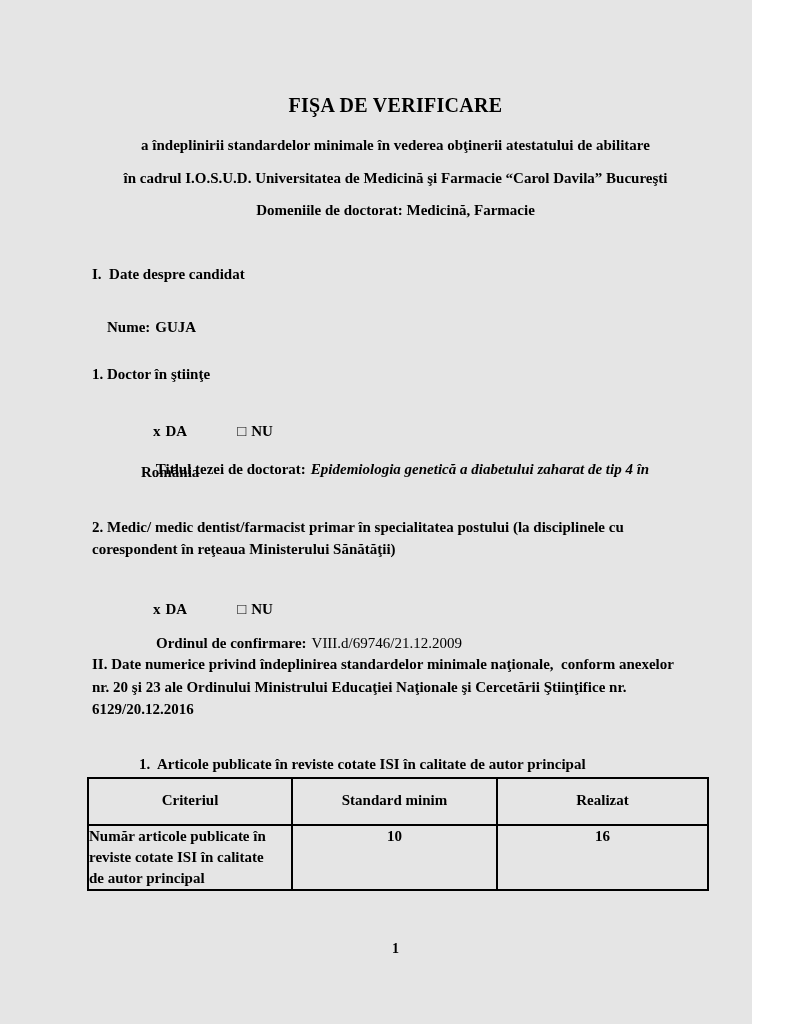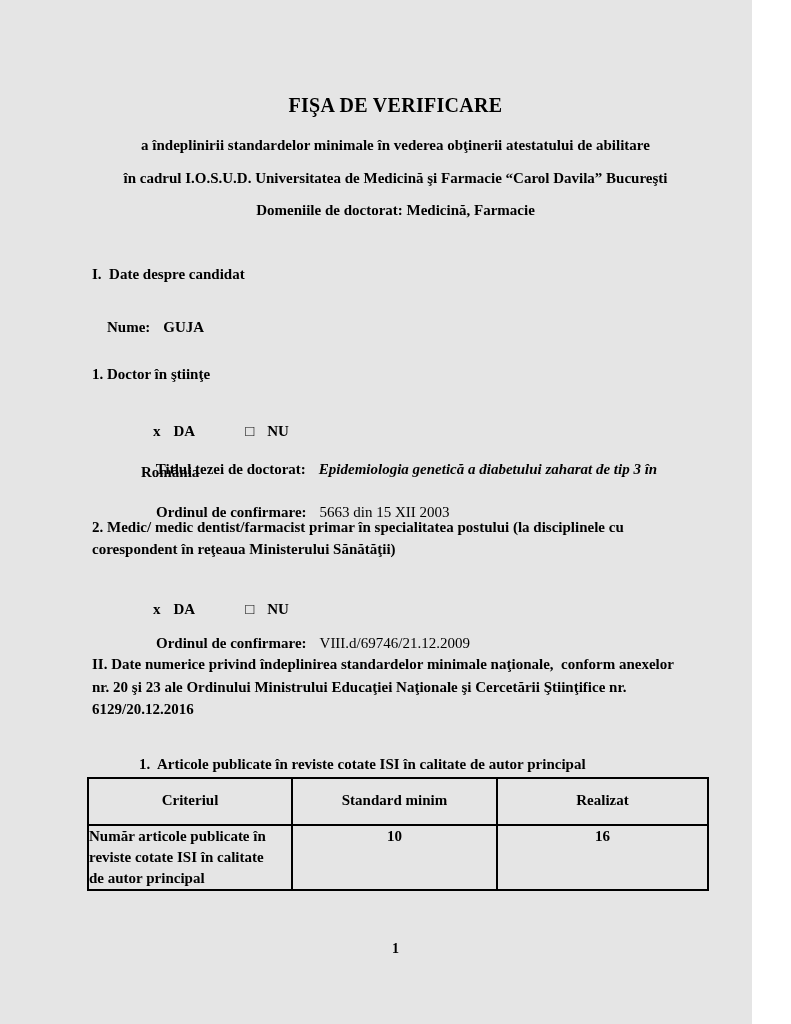--- a/index.html
+++ b/index.html
@@ -15,21 +15,21 @@
   .line{
     position:absolute;
     font-size:15px;
     line-height:19px;
     white-space:pre;
   }
   .center{left:0;width:791px;text-align:center;}
   .title{font-size:20px;line-height:24px;letter-spacing:.3px;}
   .reg{font-weight:normal;}
   .it{font-style:italic;}
-  .val{margin-left:13px;}
+  .val{margin-left:5px;}
   .gap{margin-left:50px;}
   .marker{display:inline-block;width:18px;}
   .pagenum{font-size:14px;}
   table.tbl{
     position:absolute;left:87px;top:777px;
     width:620px;
     border-collapse:collapse;
     table-layout:fixed;
   }
   table.tbl th, table.tbl td{
@@ -67,27 +67,24 @@
   </div>
 
 
   <div class="line" style="top:365px;left:92px">1. Doctor în ştiinţe</div>
 
   <div class="line" style="top:403px;left:138px">
     <span>x</span><span class="val">DA</span><span class="gap">□</span><span class="val">NU</span>
   </div>
 
   <div class="line" style="top:441px;left:141px">
-    <span>Titlul tezei de doctorat:</span><span class="it val">Epidemiologia genetică a diabetului zaharat de tip 3 în</span>
+    <span>Titlul tezei de doctorat:</span><span class="it val">Epidemiologia genetică a diabetului zaharat de tip 4 în</span>
   </div>
   <div class="line" style="top:463px;left:141px">România</div>
 
-  <div class="line" style="top:484px;left:141px">
-    <span>Ordinul de confirmare:</span><span class="reg val">5663 din 15 XII 2003</span>
-  </div>
 
   <div class="line" style="top:518px;left:92px">2. Medic/ medic dentist/farmacist primar în specialitatea postului (la disciplinele cu</div>
   <div class="line" style="top:540px;left:92px">corespondent în reţeaua Ministerului Sănătăţii)</div>
 
   <div class="line" style="top:581px;left:138px">
     <span>x</span><span class="val">DA</span><span class="gap">□</span><span class="val">NU</span>
   </div>
 
   <div class="line" style="top:615px;left:141px">
     <span>Ordinul de confirmare:</span><span class="reg val">VIII.d/69746/21.12.2009</span>

